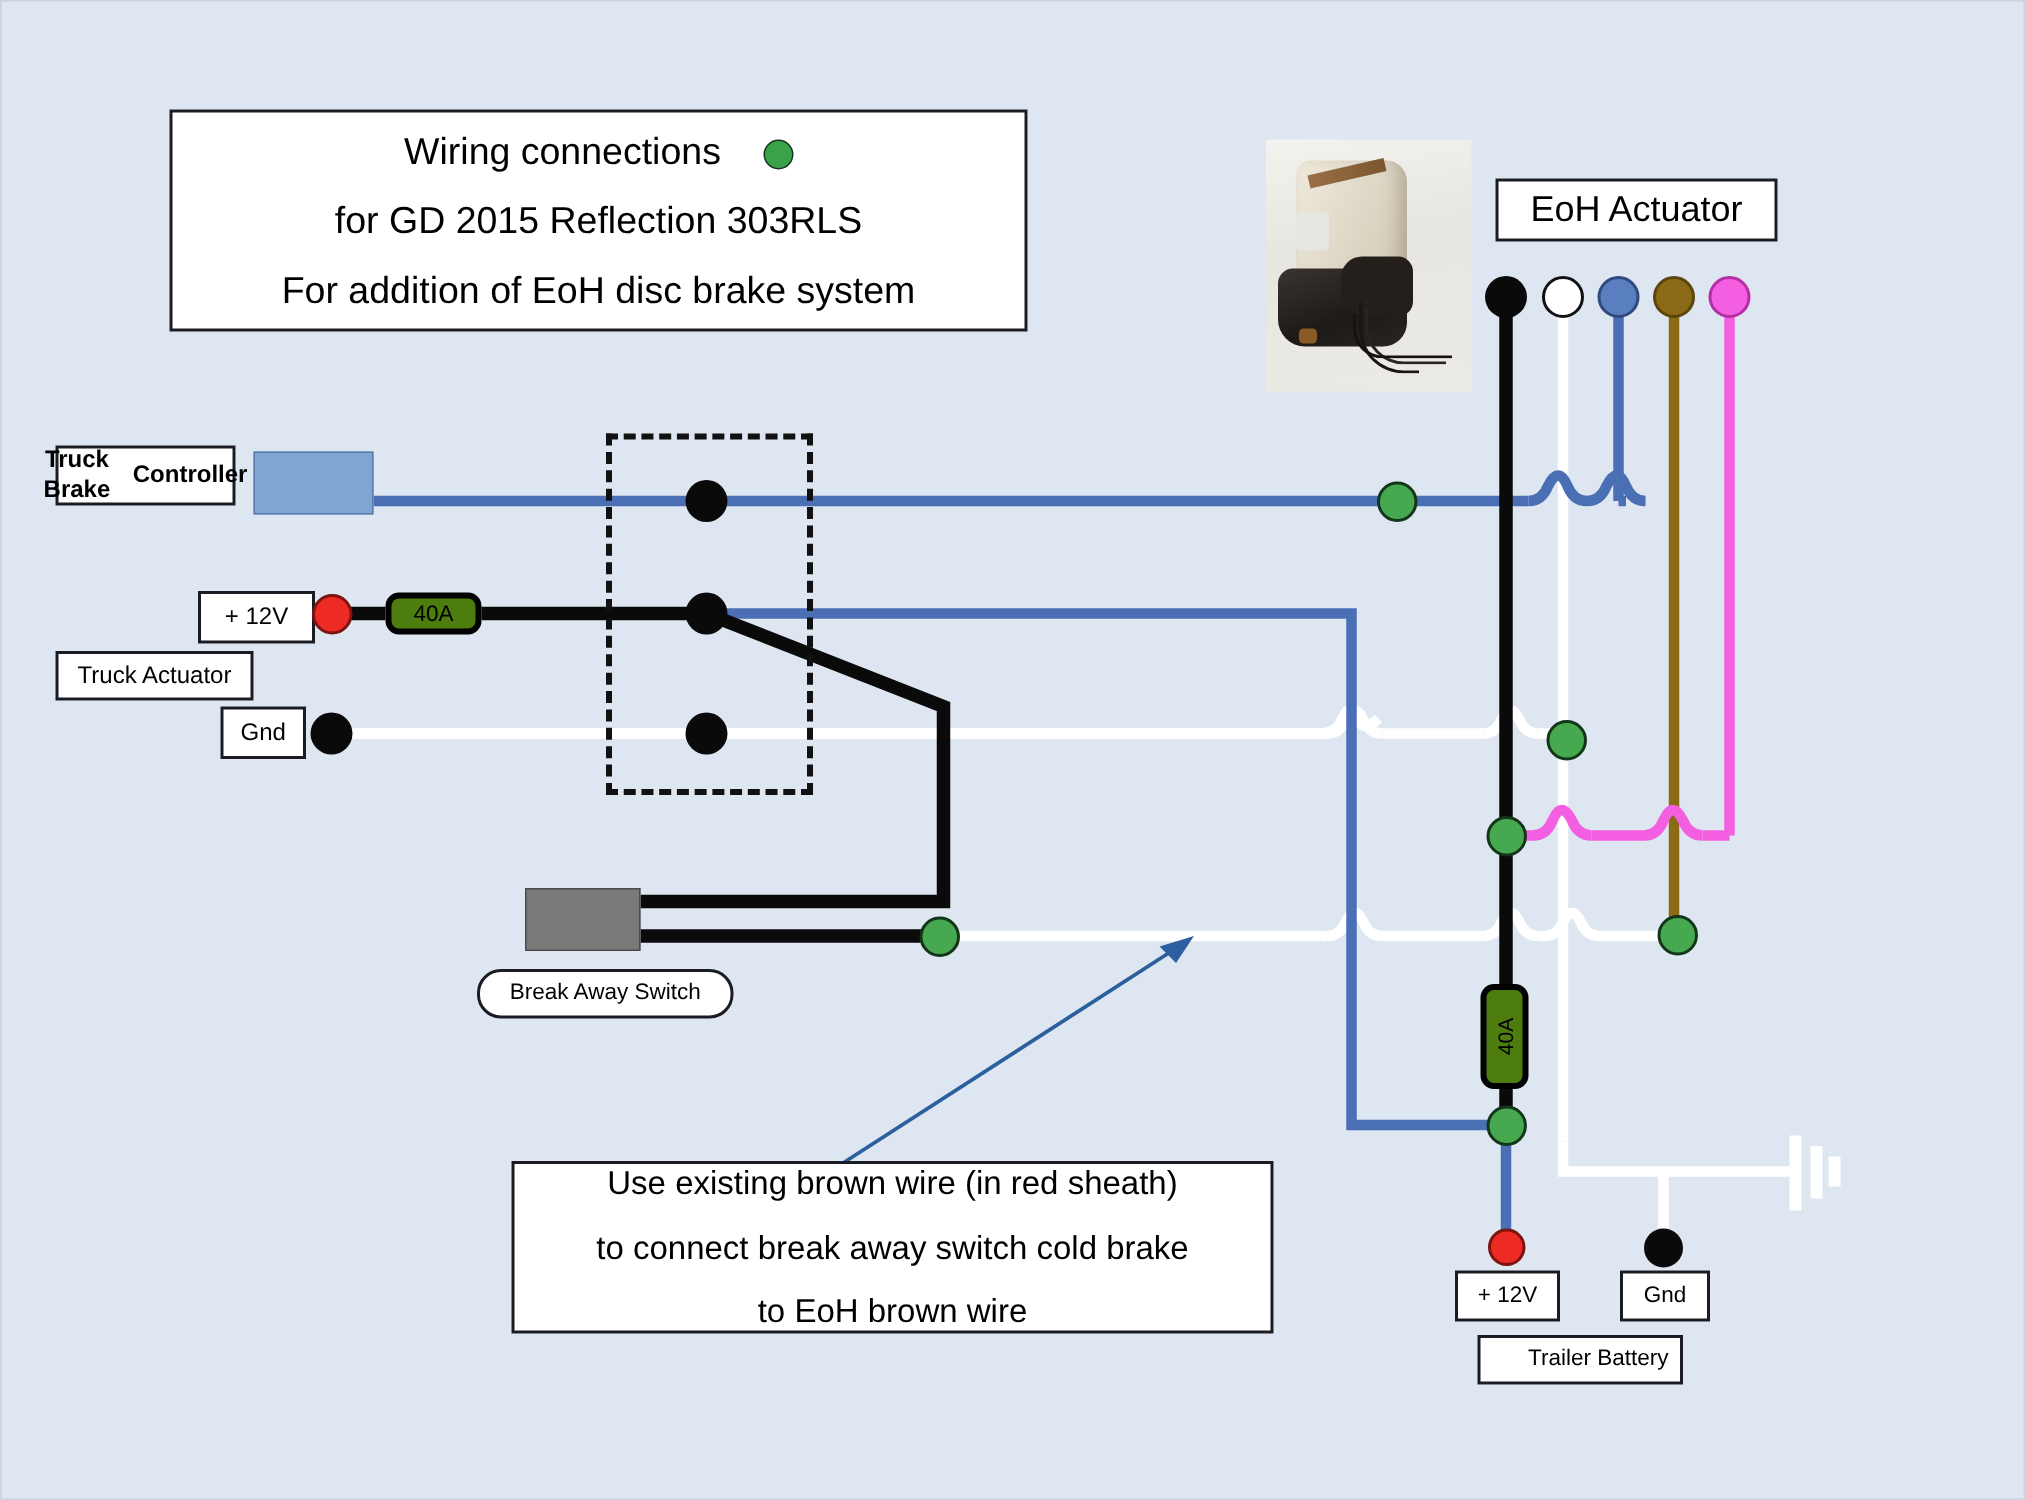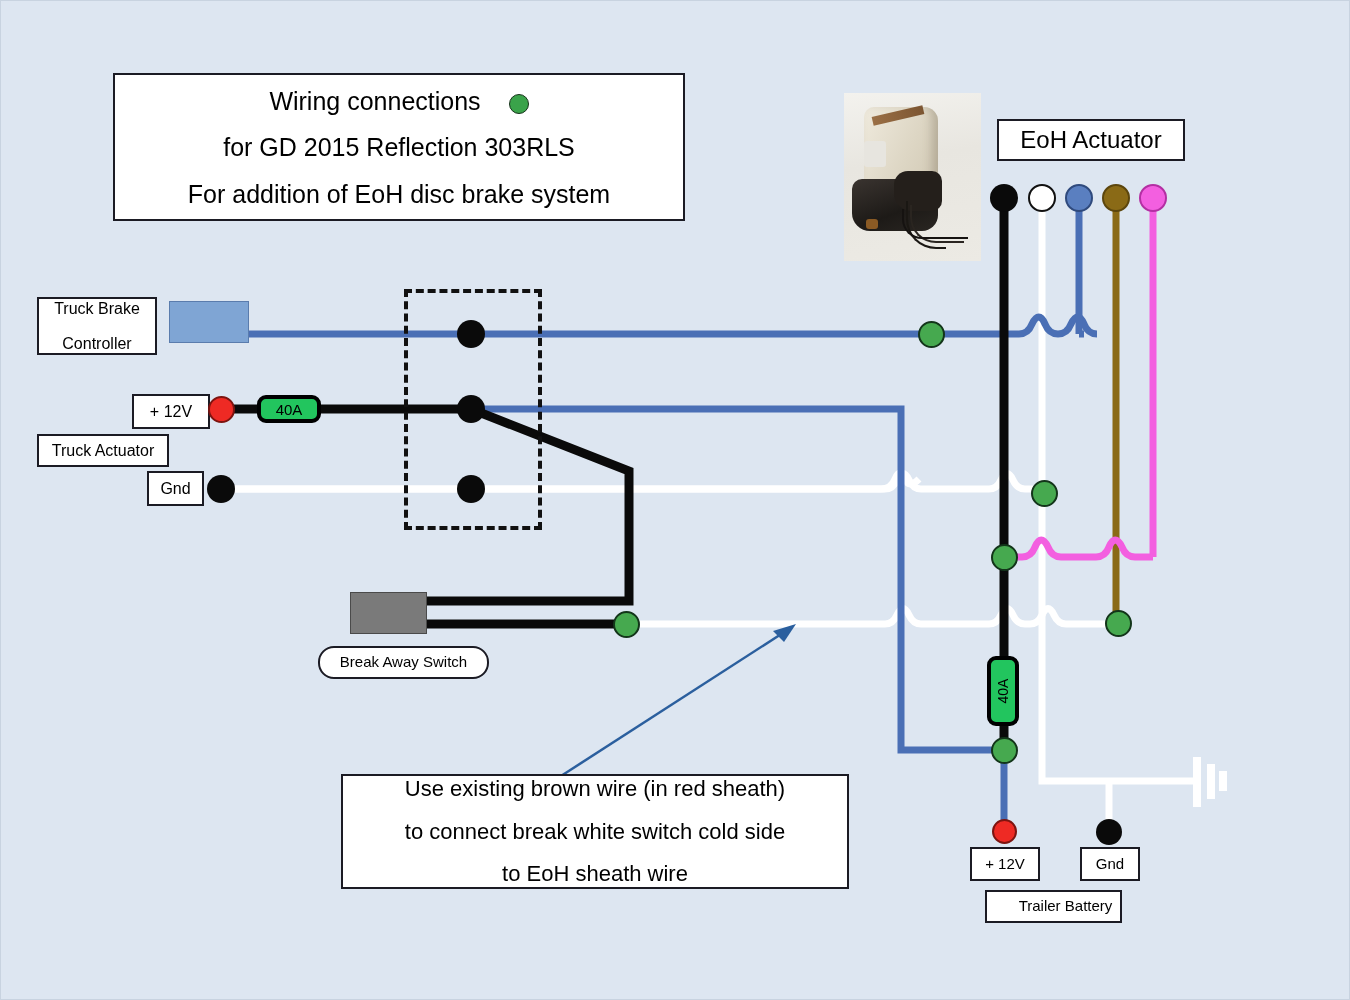--- a/index.html
+++ b/index.html
@@ -32,35 +32,35 @@
     font-size:25px;
     padding-top:2px;
   }
   .titlebox .ln{display:block;white-space:nowrap;}
   .title-line1{position:relative;padding-right:0;}
   .greendot-inline{
     display:inline-block;width:18px;height:18px;border-radius:50%;
     background:#3aa34a;border:1.5px solid #17331b;
     vertical-align:middle;margin-left:28px;
   }
-  .lbl-tbc{left:36px;top:296px;width:120px;height:58px;flex-direction:column;font-size:16px;}
+  .lbl-tbc{left:36px;top:296px;width:120px;height:40px;flex-direction:row;font-size:16px;font-weight:bold;}
   .lbl-12v{left:131px;top:393px;width:78px;height:35px;font-size:16px;}
   .lbl-truckbatt{left:36px;top:433px;width:132px;height:33px;font-size:16px;}
   .lbl-gnd{left:146px;top:470px;width:57px;height:35px;font-size:16px;}
   .lbl-bas{left:317px;top:645px;width:171px;height:33px;font-size:15px;border-radius:16px;}
   .lbl-eoh{left:996px;top:118px;width:188px;height:42px;font-size:24px;}
   .lbl-t12v{left:969px;top:846px;width:70px;height:34px;font-size:15px;}
   .lbl-tgnd{left:1079px;top:846px;width:60px;height:34px;font-size:15px;}
   .lbl-trailerbatt{left:984px;top:889px;width:137px;height:33px;font-size:15px;padding-left:24px;}
   .notebox{
     left:340px;top:773px;width:508px;height:115px;
     flex-direction:column;font-size:22px;
   }
   .fuse{
-    position:absolute;background:#22c55e;border:4px solid #000;border-radius:9px;
+    position:absolute;background:#4d7c0f;border:4px solid #000;border-radius:9px;
     box-sizing:border-box;display:flex;align-items:center;justify-content:center;
     font-size:15px;color:#000;
   }
   .fuse-truck{left:256px;top:394px;width:64px;height:28px;}
   .fuse-trailer{left:986px;top:655px;width:32px;height:70px;}
   .fuse-trailer span{transform:rotate(-90deg);white-space:nowrap;font-size:14px;}
   .ctrlbox{
     position:absolute;left:168px;top:300px;width:80px;height:42px;
     background:#7fa5d4;border:1px solid #5a7cad;box-sizing:border-box;
   }
@@ -263,22 +263,22 @@
     <span>Gnd</span>
   </div>
   <div class="box lbl-trailerbatt">
     <span>Trailer Battery</span>
   </div>
 
   <div class="dashbox"></div>
 
   <div class="box notebox">
     <span>Use existing brown wire (in red sheath)</span>
-    <span>to connect break white switch cold side</span>
-    <span>to EoH sheath wire</span>
+    <span>to connect break away switch cold brake</span>
+    <span>to EoH brown wire</span>
   </div>
 
   <div class="dot dot-black" style="left:989px;top:183px;width:28px;height:28px;"></div>
   <div class="dot dot-white" style="left:1027px;top:183px;width:28px;height:28px;"></div>
   <div class="dot dot-blue" style="left:1064px;top:183px;width:28px;height:28px;"></div>
   <div class="dot dot-brown" style="left:1101px;top:183px;width:28px;height:28px;"></div>
   <div class="dot dot-magenta" style="left:1138px;top:183px;width:28px;height:28px;"></div>
 
   <div class="dot dot-black" style="left:456px;top:319px;width:28px;height:28px;"></div>
   <div class="dot dot-black" style="left:456px;top:394px;width:28px;height:28px;"></div>

